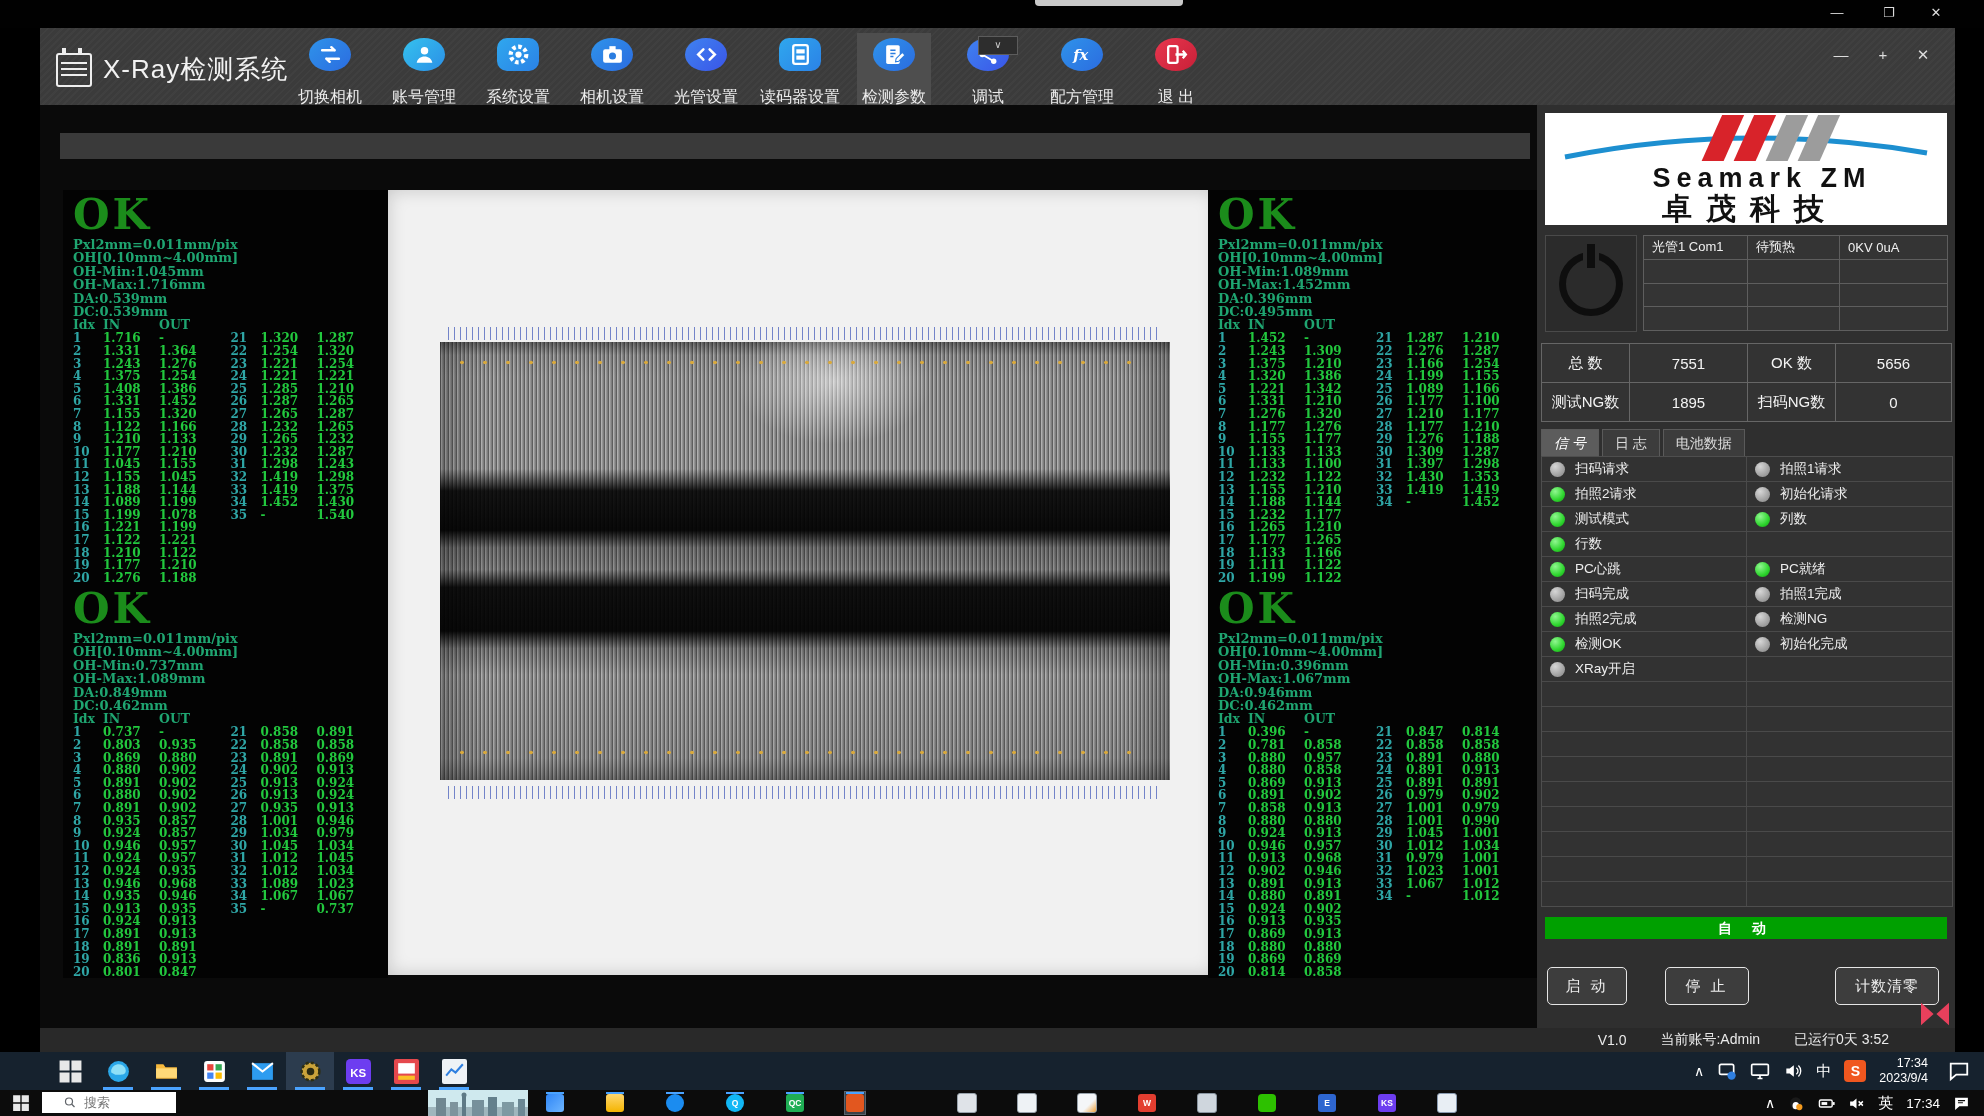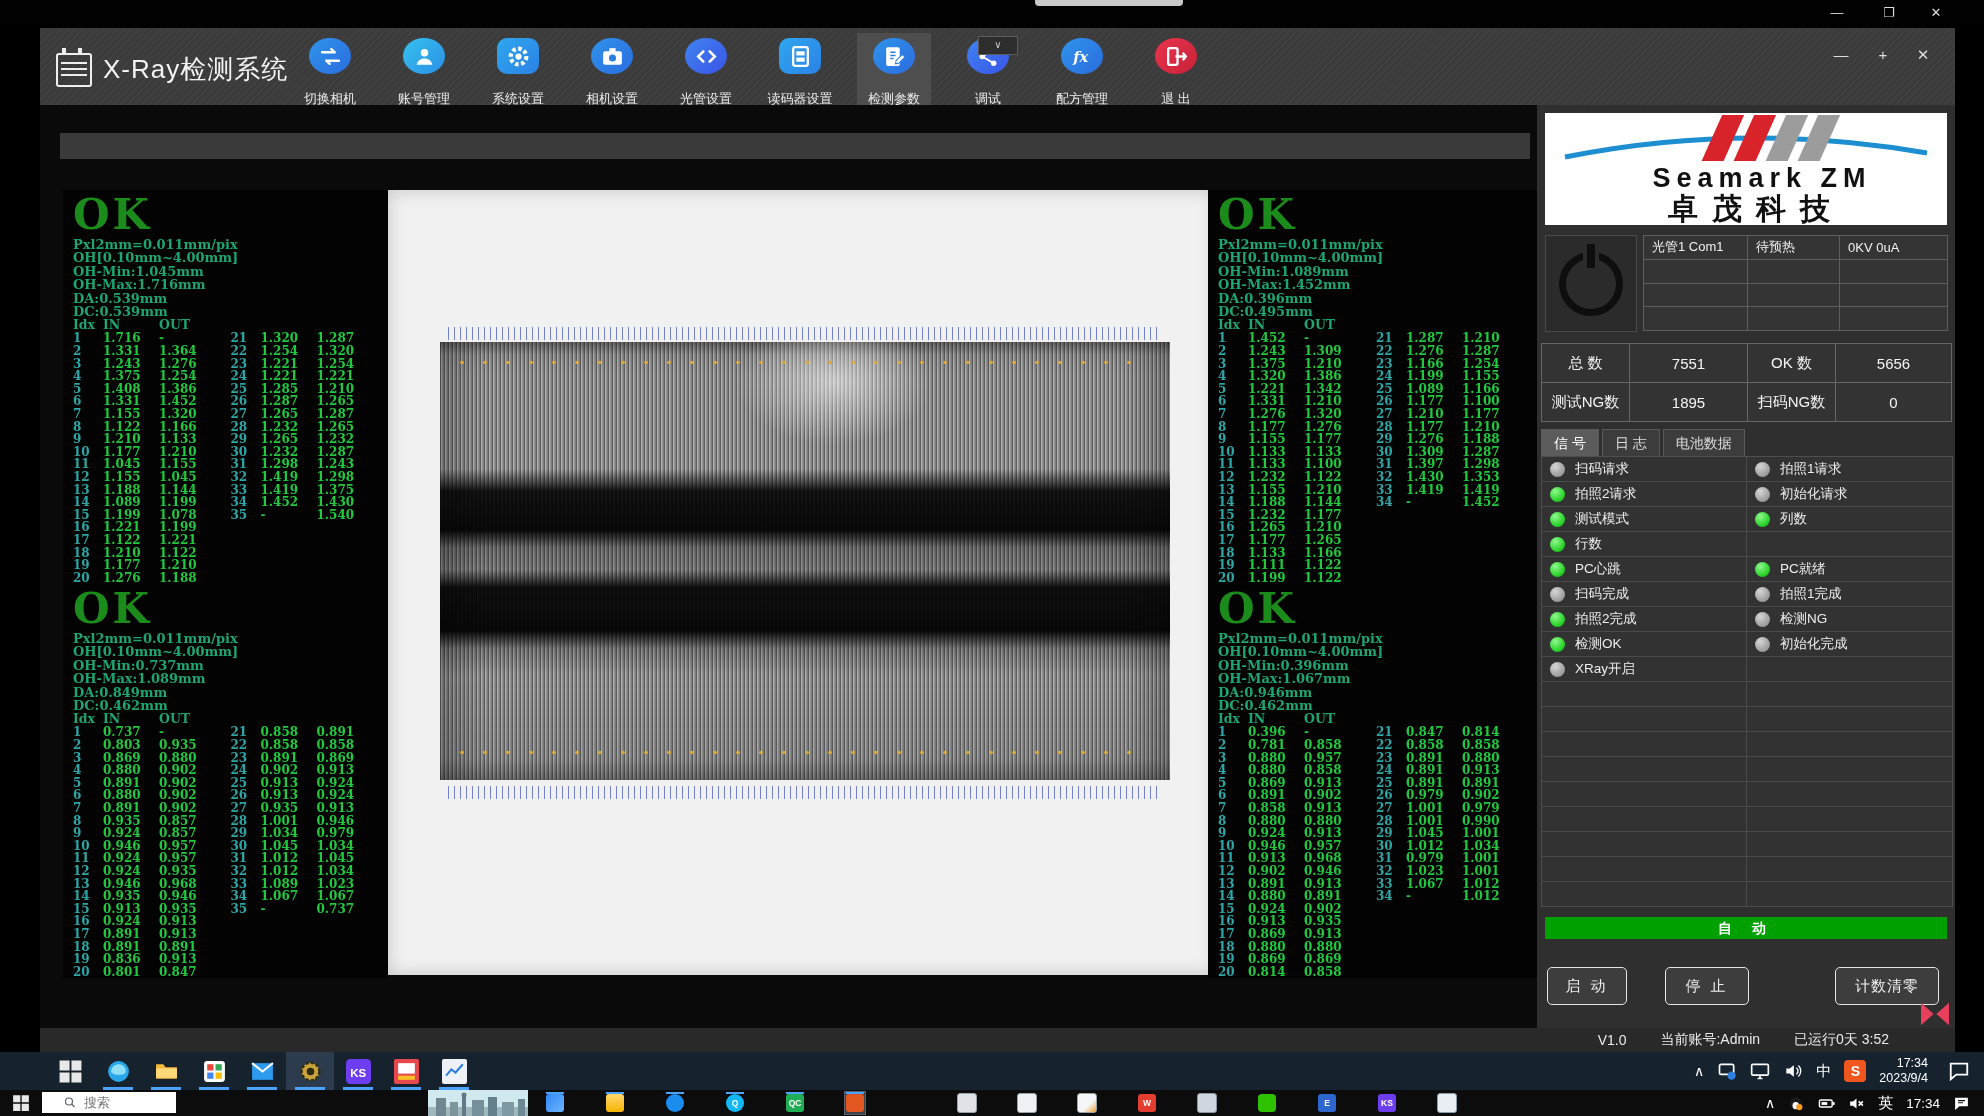--- a/index.html
+++ b/index.html
@@ -21,21 +21,21 @@
   #toolbar{position:absolute;left:253px;top:5px;display:flex;gap:20px;}
   .tb-item{width:74px;height:70px;display:flex;flex-direction:column;align-items:center;padding-top:5px;cursor:pointer;}
   .tb-item.active{background:#4e4e4e;}
   .tb-icon{width:42px;height:44px;border-radius:50%;background:linear-gradient(135deg,#2f93ea,#2b6ce0);
     display:flex;align-items:center;justify-content:center;}
   .tb-icon svg{width:25px;height:25px;}
   .tb-icon.gear-icon,.tb-icon.barcode-icon{border-radius:10px;background:linear-gradient(135deg,#2fa7ee,#2b82e6);}
   .tb-icon.user-icon{background:linear-gradient(135deg,#35c2ee,#2b8fe6);}
   .tb-icon.code-icon,.tb-icon.debug-icon{background:linear-gradient(135deg,#3f83f0,#3a55e8);}
   .tb-icon.exit-icon{background:linear-gradient(135deg,#e8364e,#c82038);}
-  .tb-label{color:#ececec;font-size:13px;margin-top:16px;white-space:nowrap;}
+  .tb-label{color:#ececec;font-size:16px;margin-top:16px;white-space:nowrap;}
   .tb-chevron{position:absolute;left:938px;top:8px;width:38px;height:17px;background:#2d2d2d;border:1px solid #5c5c5c;
     color:#ccc;font-size:10px;text-align:center;line-height:15px;cursor:pointer;}
   .app-win-ctrl{position:absolute;top:18px;color:#ddd;font-size:15px;width:22px;text-align:center;cursor:pointer;}
   
   #content-bg{position:absolute;left:40px;top:105px;width:1915px;height:923px;background:#0a0a0a;}
   #gray-band{position:absolute;left:60px;top:133px;width:1470px;height:26px;background:#3a3a3a;}
   .data-panel{position:absolute;top:190px;width:325px;height:788px;background:#030303;overflow:hidden;}
   #panel-left{left:63px;}
   #panel-right{left:1208px;width:329px;}
   .pblock{height:394px;padding:2px 0 0 10px;box-sizing:border-box;font-family:"DejaVu Serif",serif;font-weight:700;}
@@ -65,41 +65,41 @@
   .dot-row{position:absolute;height:5px;width:690px;left:72px;
     background-image:radial-gradient(circle at 2px 2.5px,#d9a93c 1.5px,rgba(0,0,0,0) 2.1px);
     background-size:23px 5px;background-repeat:repeat-x;}
   .dots-1{top:170px;} .dots-2{top:560px;}
   
   #sidebar{position:absolute;left:1537px;top:105px;width:418px;height:923px;background:#2f2f2f;color:#e8e8e8;}
   .logo-box{position:absolute;left:8px;top:8px;width:402px;height:112px;background:#fff;overflow:hidden;}
   .logo-mark{position:absolute;left:0;top:0;width:402px;height:54px;}
   .logo-line1{position:absolute;left:16px;top:50px;width:402px;text-align:center;color:#111;
     font-size:27px;font-weight:bold;letter-spacing:6px;}
-  .logo-line2{position:absolute;left:10px;top:76px;width:402px;text-align:center;color:#111;
+  .logo-line2{position:absolute;left:4px;top:76px;width:402px;text-align:center;color:#111;
     font-size:30px;font-weight:bold;letter-spacing:14px;}
   .power-box{position:absolute;left:8px;top:130px;width:90px;height:95px;background:#2b2b2b;border:1px solid #4a4a4a;
     display:flex;align-items:center;justify-content:center;cursor:pointer;}
   .power-sym{width:50px;height:50px;border:7px solid #0e0e0e;border-radius:50%;position:relative;}
   .power-sym::before{content:'';position:absolute;left:50%;top:-15px;transform:translateX(-50%);
     width:8px;height:24px;background:#0e0e0e;box-shadow:0 0 0 4px #2b2b2b;}
   .tube-table{position:absolute;left:106px;top:130px;width:304px;height:95px;display:grid;
     grid-template-columns:104px 92px 108px;grid-template-rows:repeat(4,1fr);
     border-left:1px solid #5e5e5e;border-top:1px solid #5e5e5e;background:#343434;}
   .tube-cell{border-right:1px solid #5e5e5e;border-bottom:1px solid #5e5e5e;font-size:13px;
     display:flex;align-items:center;padding-left:8px;color:#f0f0f0;}
   .stats-table{position:absolute;left:4px;top:238px;width:410px;height:78px;display:grid;
     grid-template-columns:88px 118px 88px 116px;grid-template-rows:repeat(2,1fr);
     border-left:1px solid #666;border-top:1px solid #666;background:#333;}
   .stat-cell{border-right:1px solid #666;border-bottom:1px solid #666;font-size:15px;
     display:flex;align-items:center;justify-content:center;color:#f4f4f4;}
   .tabs-row{position:absolute;left:4px;top:324px;display:flex;}
   .tab{height:26px;line-height:26px;padding:0 12px;background:#3c3c3c;border:1px solid #5a5a5a;
     color:#ddd;font-size:14px;margin-right:3px;cursor:pointer;}
-  .tab.active{background:#5c5c5c;color:#fff;}
+  .tab.active{background:#5c5c5c;color:#fff;font-style:italic;}
   .sig-grid{position:absolute;left:4px;top:351px;width:410px;border:1px solid #4e4e4e;background:#323232;}
   .sig-row{display:flex;height:24px;border-bottom:1px solid #4a4a4a;}
   .sig-row:last-child{border-bottom:none;}
   .sig-cell{width:50%;display:flex;align-items:center;gap:10px;padding-left:8px;box-sizing:border-box;}
   .sig-cell:first-child{border-right:1px solid #4a4a4a;}
   .led{width:15px;height:15px;border-radius:50%;flex:0 0 auto;
     background:radial-gradient(circle at 35% 30%,#d6d6d6,#9a9a9a 70%);}
   .led.on{background:radial-gradient(circle at 35% 30%,#90f790,#2ed52e 60%,#119a11);}
   .sig-label{font-size:13.5px;color:#ededed;white-space:nowrap;}
   .mode-bar{position:absolute;left:8px;top:812px;width:402px;height:22px;background:#00a000;color:#fff;

